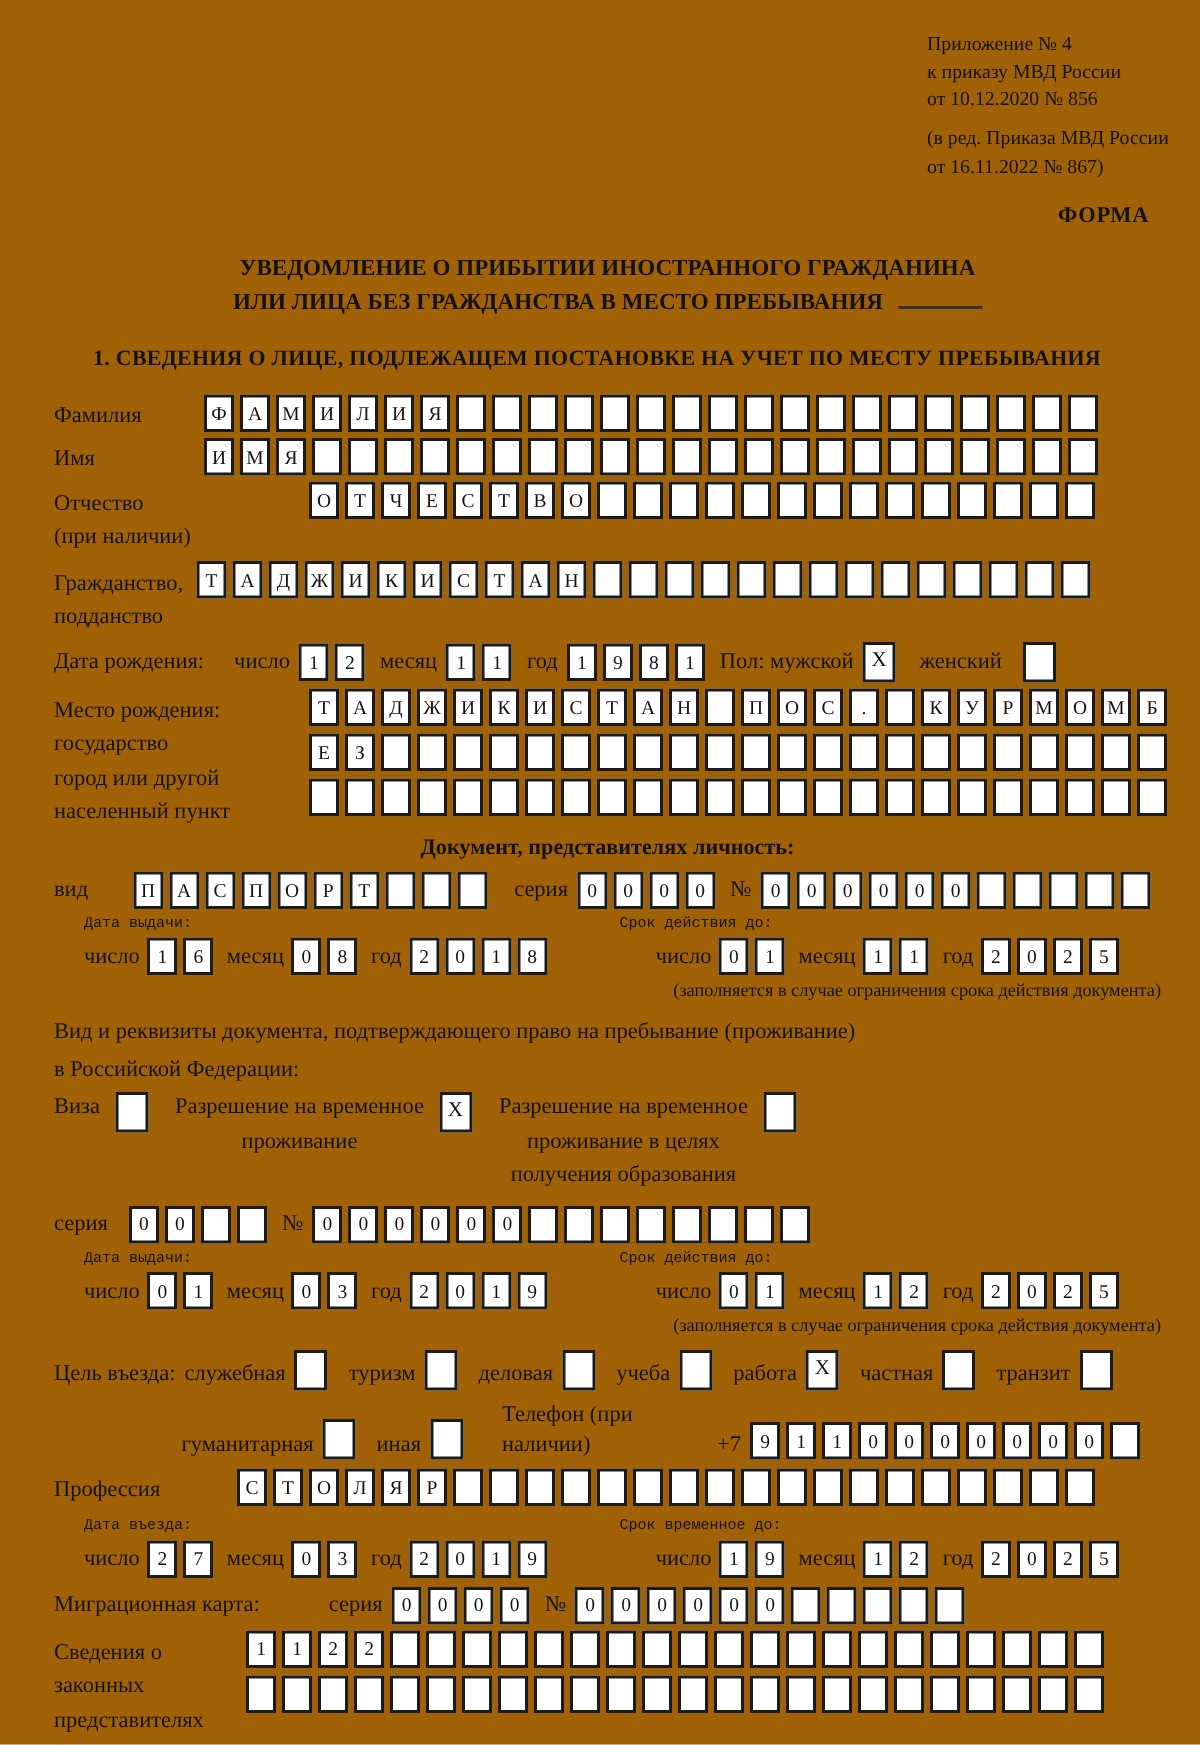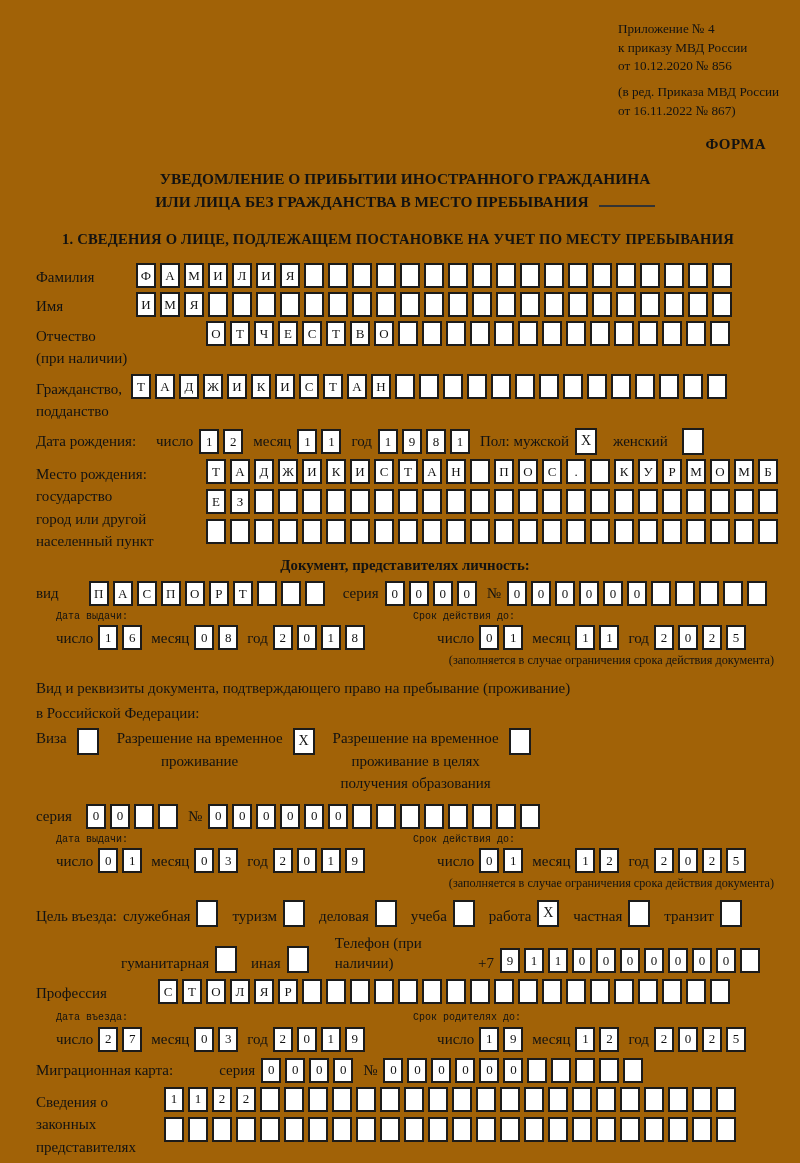--- a/index.html
+++ b/index.html
@@ -622,21 +622,21 @@
         <span class="sub">год</span>
         <span class="cells">
             <span class="cell">2</span>
             <span class="cell">0</span>
             <span class="cell">1</span>
             <span class="cell">9</span>
           </span>
       </div>
     </div>
     <div class="dcol right">
-      <div class="dhead">Срок родителях до:</div>
+      <div class="dhead">Срок временное до:</div>
       <div class="dfields" style="justify-content:center;">
         <span class="sub first">число</span>
         <span class="cells">
             <span class="cell">1</span>
             <span class="cell">9</span>
           </span>
         <span class="sub">месяц</span>
         <span class="cells">
             <span class="cell">1</span>
             <span class="cell">2</span>

